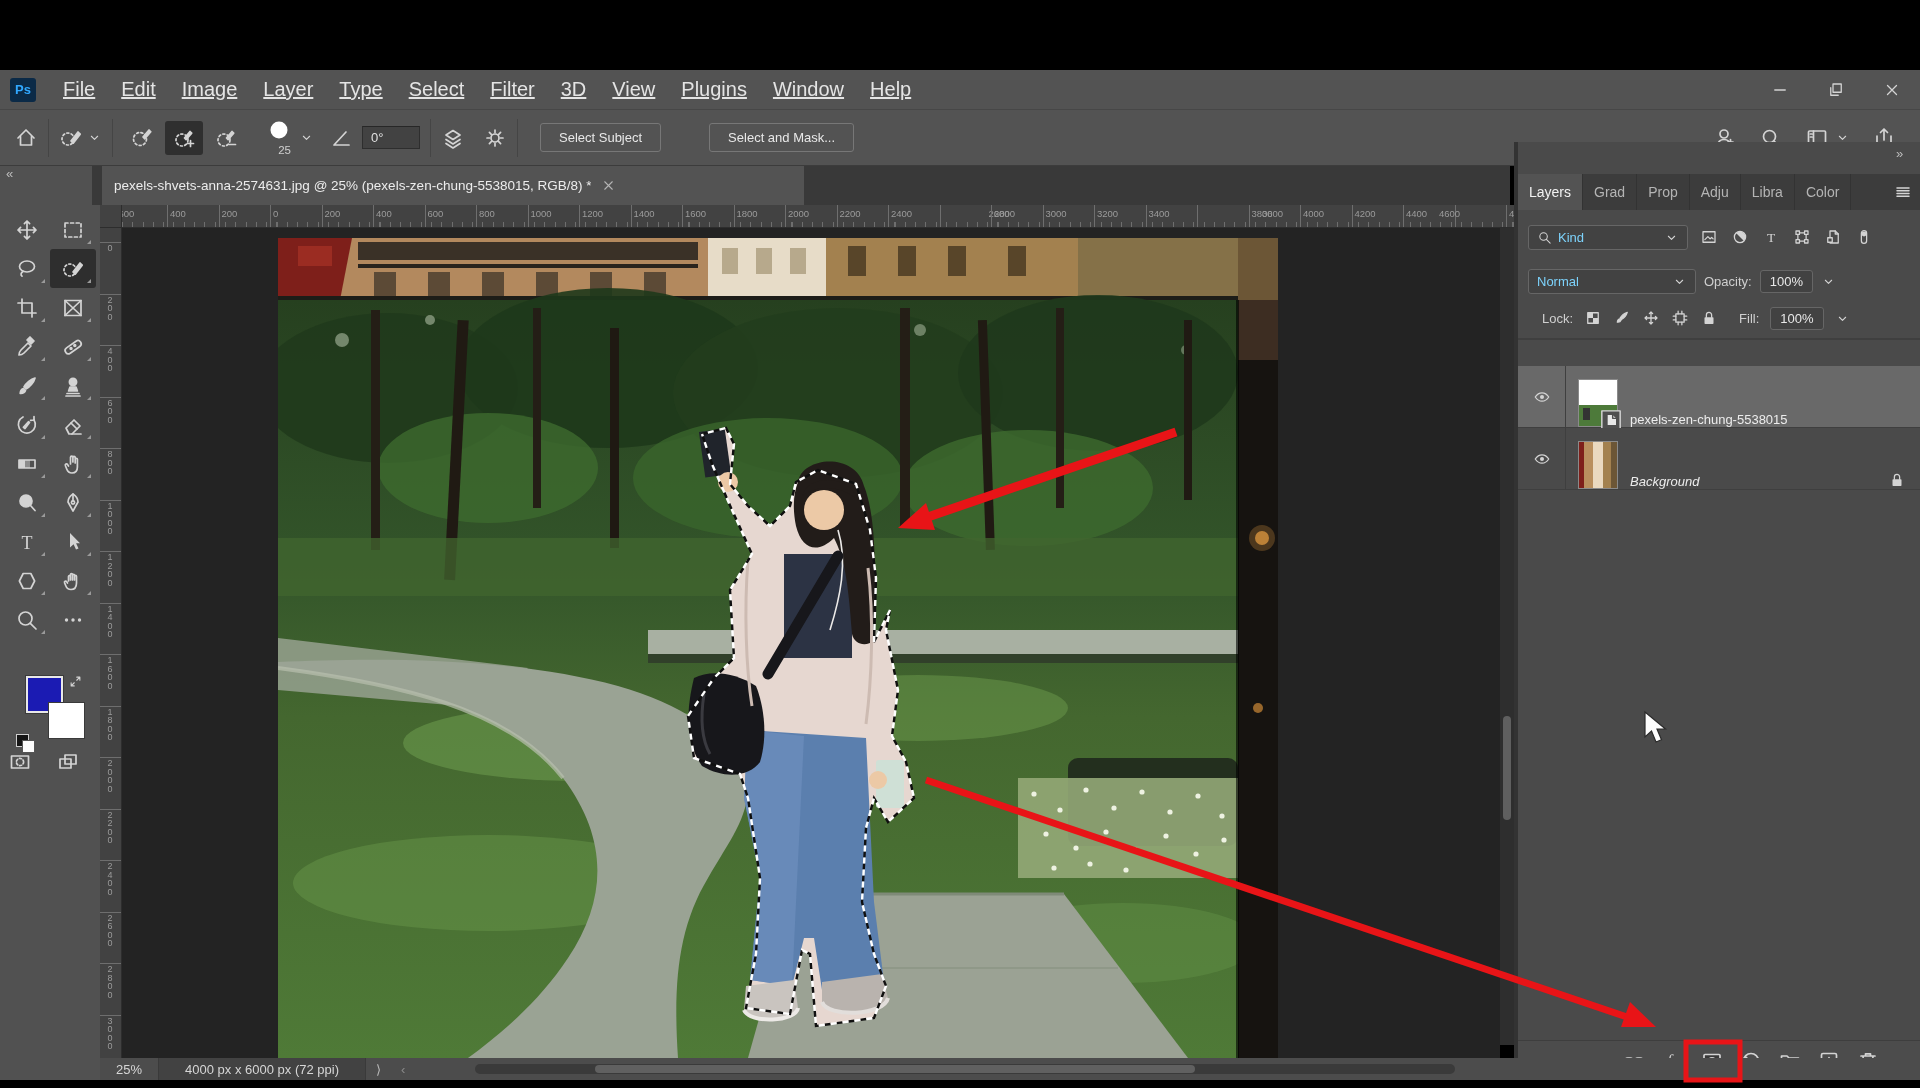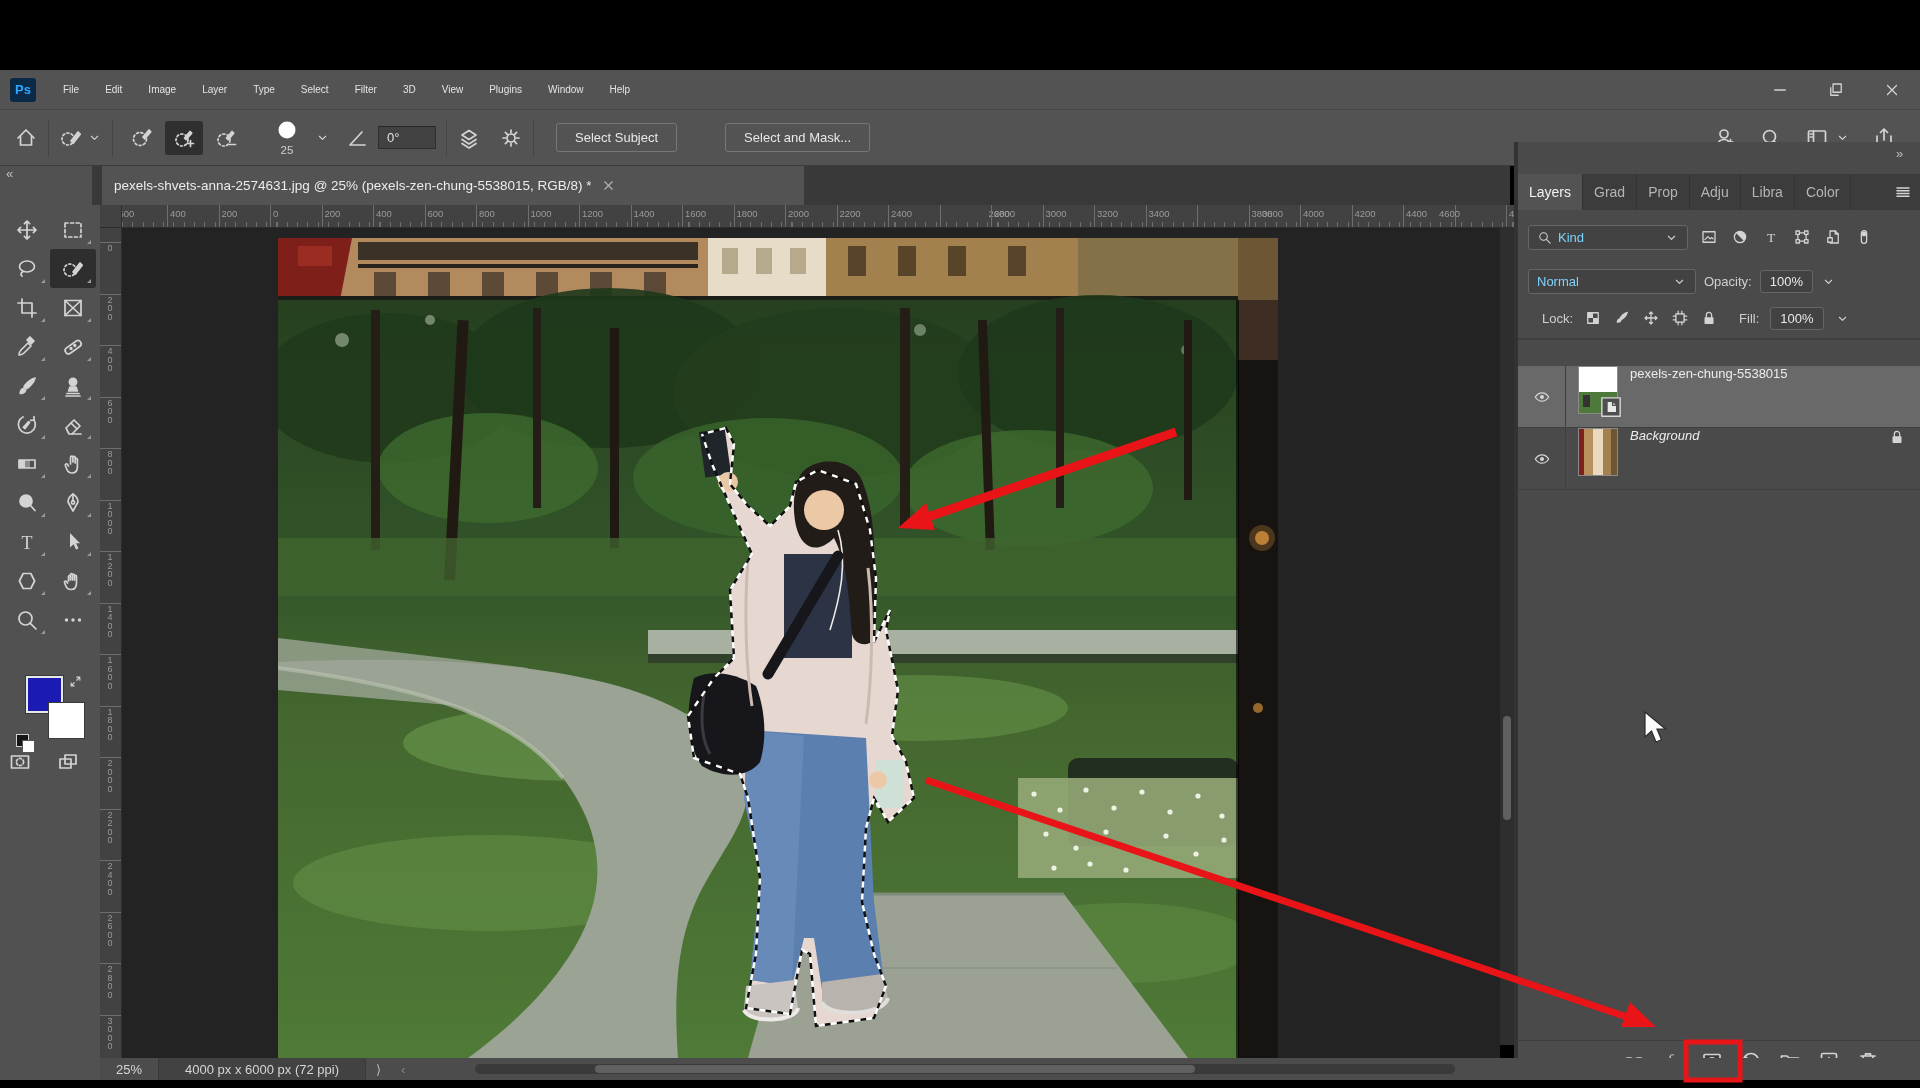--- a/index.html
+++ b/index.html
@@ -8,33 +8,33 @@
          font-family:"Liberation Sans",sans-serif;color:#dcdcdc;font-size:13px;}
   .abs{position:absolute;}
   .ic{width:24px;height:24px;stroke:#d4d4d4;fill:none;stroke-width:1.7;stroke-linecap:round;stroke-linejoin:round;display:block;}
   .ic.small{width:18px;height:18px;}
   .ic.tiny{width:15px;height:15px;}
 
   
   #menubar{left:0;top:70px;width:1920px;height:40px;background:#535353;display:flex;align-items:center;border-bottom:1px solid #474747;}
   #ps-logo{width:26px;height:24px;background:#0b2a47;color:#31a8ff;font-weight:bold;font-size:13px;
            display:flex;align-items:center;justify-content:center;border-radius:3px;margin:0 14px 0 10px;}
-  .menu-item{padding:0 13px;height:40px;display:flex;align-items:center;font-size:10px;color:#e4e4e4;}
+  .menu-item{padding:0 13px;height:40px;display:flex;align-items:center;font-size:20px;color:#e4e4e4;text-decoration:underline;}
   #win-controls{margin-left:auto;display:flex;height:40px;align-items:stretch;}
   .win-btn{width:56px;display:flex;align-items:center;justify-content:center;}
 
   #optionsbar{left:0;top:110px;width:1920px;height:56px;background:#535353;display:flex;align-items:center;border-bottom:1px solid #3c3c3c;}
   .opt-sep{width:1px;height:38px;background:#454545;margin:0 10px;}
   .opt-btn{background:#535353;border:1px solid #777;border-radius:3px;color:#e8e8e8;font-size:13px;
            padding:6px 18px;margin:0 12px;white-space:nowrap;}
   .opt-field{background:#424242;border:1px solid #2e2e2e;border-top-color:#272727;color:#e0e0e0;
              padding:3px 8px;font-size:13px;min-width:58px;}
   .mode-btn{width:38px;height:34px;display:flex;align-items:center;justify-content:center;border-radius:3px;}
   .mode-btn.active{background:#2f2f2f;}
-  .brush-widget{display:flex;flex-direction:column;align-items:center;line-height:11px;margin:0 16px;}
+  .brush-widget{display:flex;flex-direction:column;align-items:flex-end;line-height:11px;margin:0 8px;}
   .brush-widget .num{font-size:11.5px;color:#cfcfcf;margin-top:1px;}
 
   
   #toolbar{left:0;top:166px;width:100px;height:914px;background:#515151;}
   #tool-grid{position:absolute;left:4px;top:44px;width:92px;display:grid;grid-template-columns:46px 46px;grid-auto-rows:39px;}
   .tool-cell{display:flex;align-items:center;justify-content:center;position:relative;border-radius:3px;}
   .tool-cell.active{background:#2e2e2e;}
   .tool-cell::after{content:"";position:absolute;right:5px;bottom:5px;border-left:4px solid transparent;border-bottom:4px solid #9a9a9a;}
   .tool-cell.nofly::after{display:none;}
   #swatches{position:absolute;left:0;top:500px;width:100px;height:100px;}
@@ -64,21 +64,21 @@
 
   
   #rightpanel{left:1518px;top:142px;width:402px;height:938px;background:#4a4a4a;}
   #paneltabs{position:absolute;left:0;top:32px;width:402px;height:36px;background:#3c3c3c;display:flex;align-items:stretch;}
   .ptab{padding:0 11px;display:flex;align-items:center;font-size:14px;color:#b4b4b4;border-right:1px solid #333;white-space:nowrap;overflow:hidden;}
   .ptab.active{background:#535353;color:#f2f2f2;}
   .prow{position:absolute;left:0;width:402px;display:flex;align-items:center;}
   .combo{background:#424242;border:1px solid #666;border-radius:3px;display:flex;align-items:center;gap:6px;padding:4px 8px;color:#7dd3fc;}
   .plabel{color:#cfcfcf;}
   .pfield{background:#424242;border:1px solid #666;border-radius:3px;padding:3px 9px;color:#e8e8e8;}
-  .layer-row{position:absolute;left:0;width:402px;height:62px;display:flex;align-items:flex-start;border-bottom:1px solid #3f3f3f;background:#4a4a4a;}
+  .layer-row{position:absolute;left:0;width:402px;height:62px;display:flex;align-items:flex-end;border-bottom:1px solid #3f3f3f;background:#4a4a4a;}
   .layer-row.selected{background:#696969;}
   .eye-cell{width:48px;display:flex;align-items:center;justify-content:center;align-self:stretch;border-right:1px solid #3f3f3f;}
   .layer-thumb{width:40px;height:48px;margin:0 12px;border:1px solid #8a8a8a;position:relative;flex:none;}
   .layer-name{font-size:13px;color:#ececec;white-space:nowrap;overflow:hidden;flex:1;}
   .layer-name.italic{font-style:italic;}
   .layer-lock{margin-right:14px;}
   #panel-footer{position:absolute;left:0;top:898px;width:402px;height:40px;background:#4c4c4c;border-top:1px solid #3e3e3e;
                 display:flex;align-items:center;justify-content:flex-end;gap:15px;padding-right:40px;}
   #thumb-street{background:linear-gradient(90deg,#7e1f1a 0 14%,#b98f5e 14% 38%,#ead9c0 38% 62%,#a3814f 62% 84%,#6c5636 84% 100%);}
   #thumb-subject{background:linear-gradient(#ffffff 0 55%, #4d7a3a 55% 100%);}

